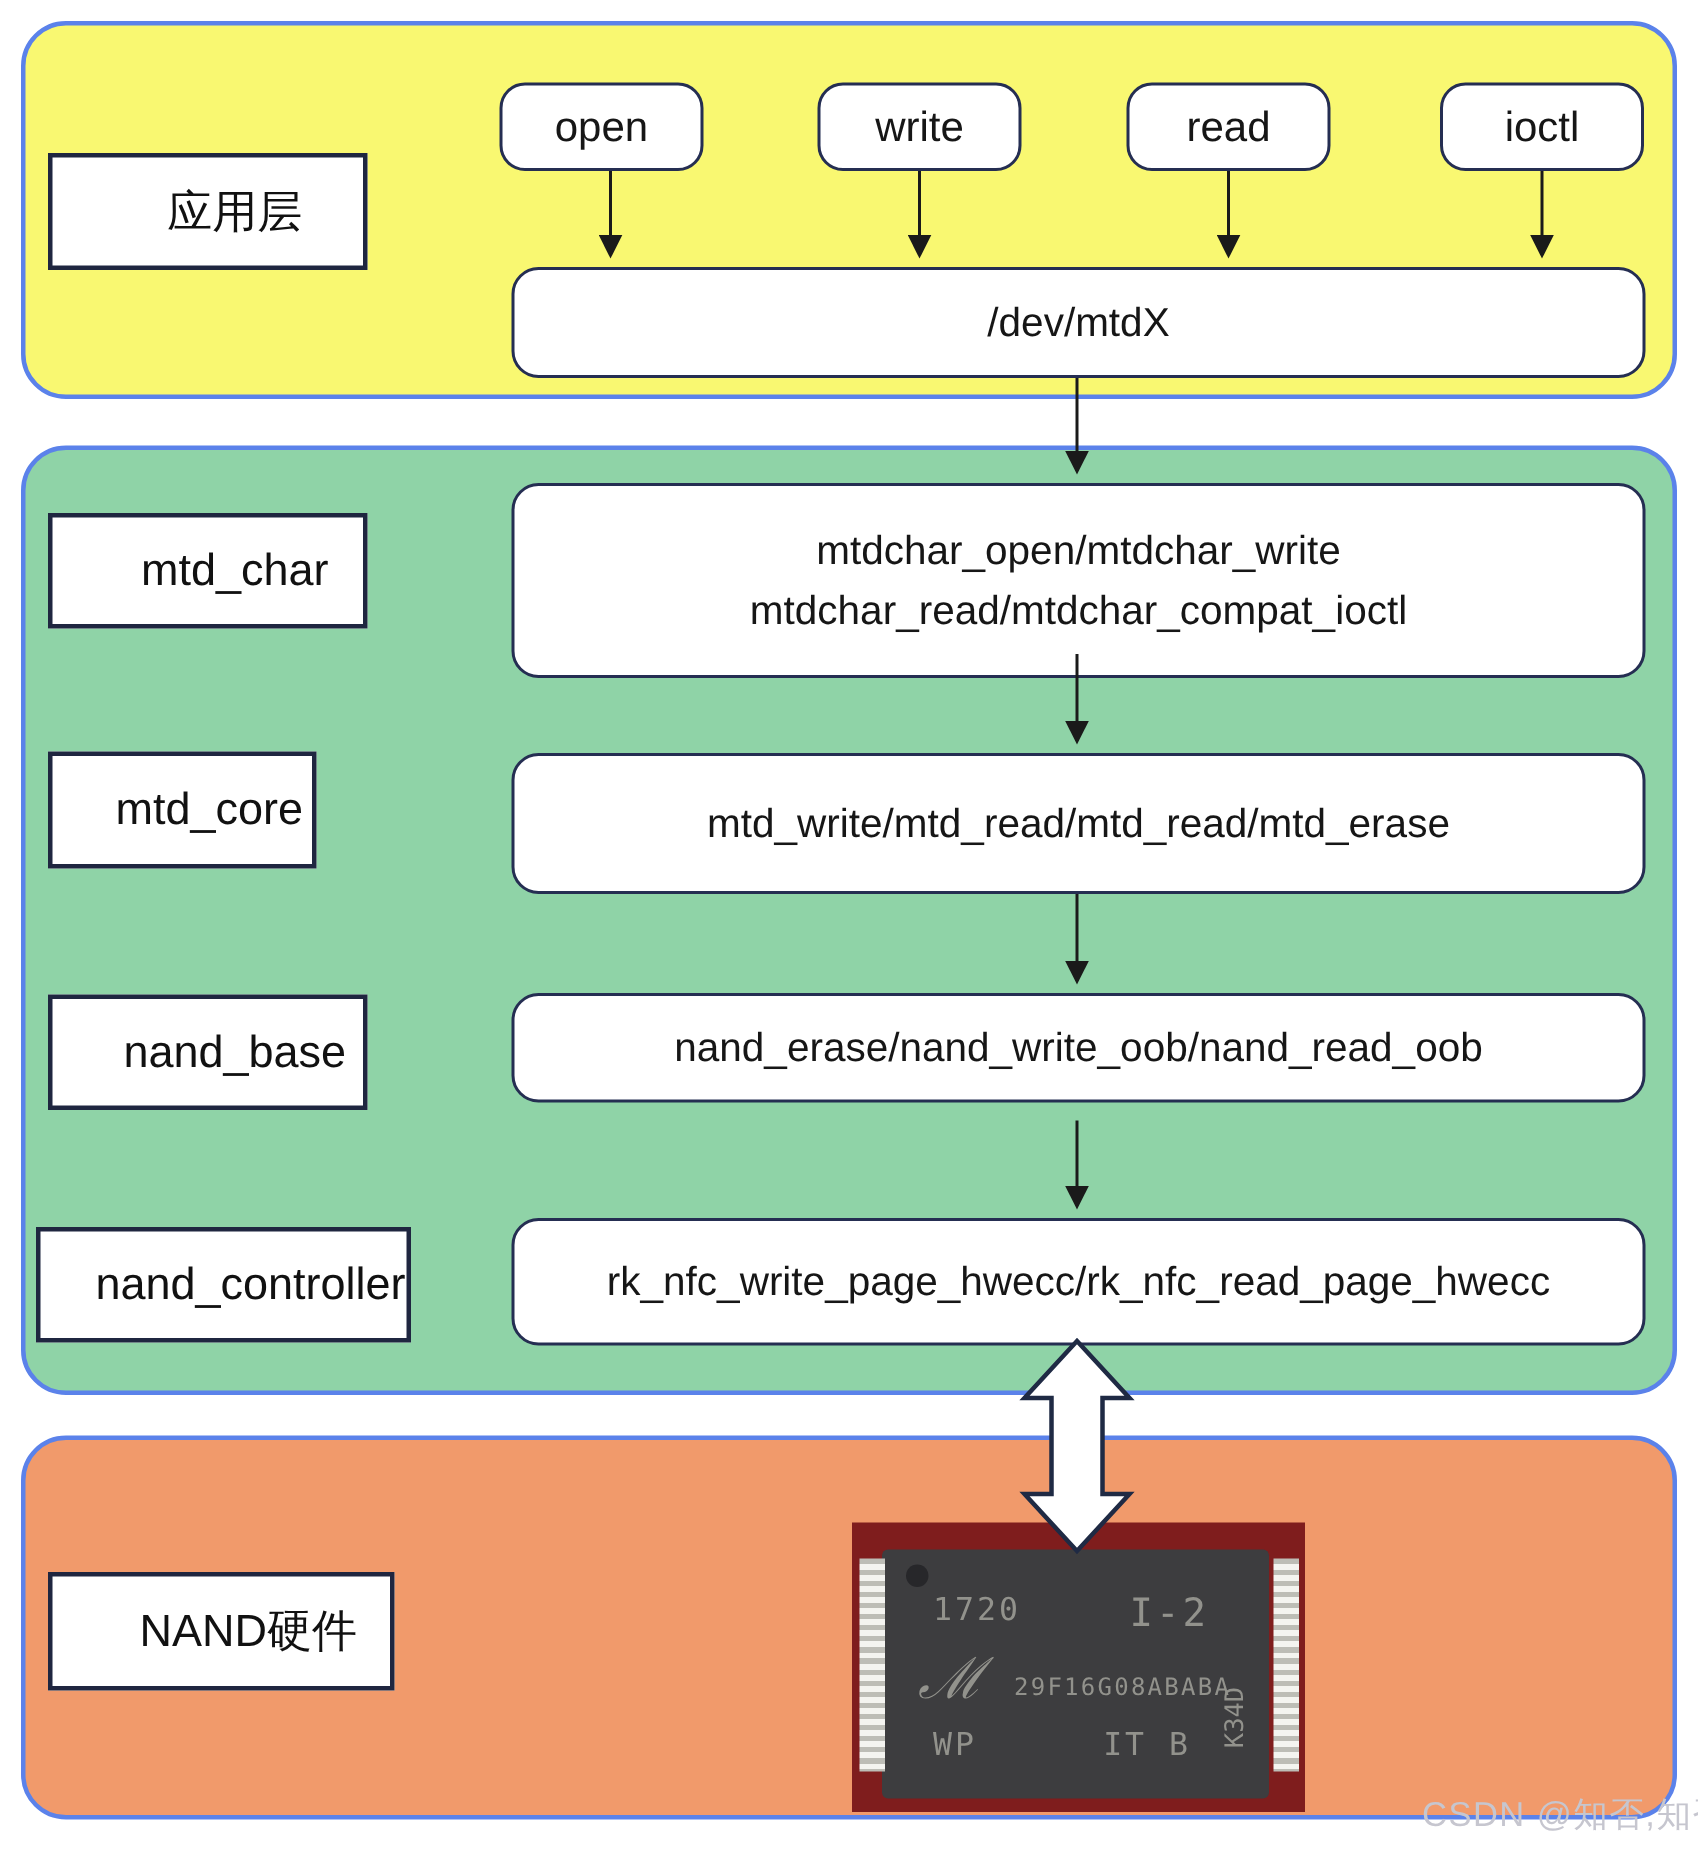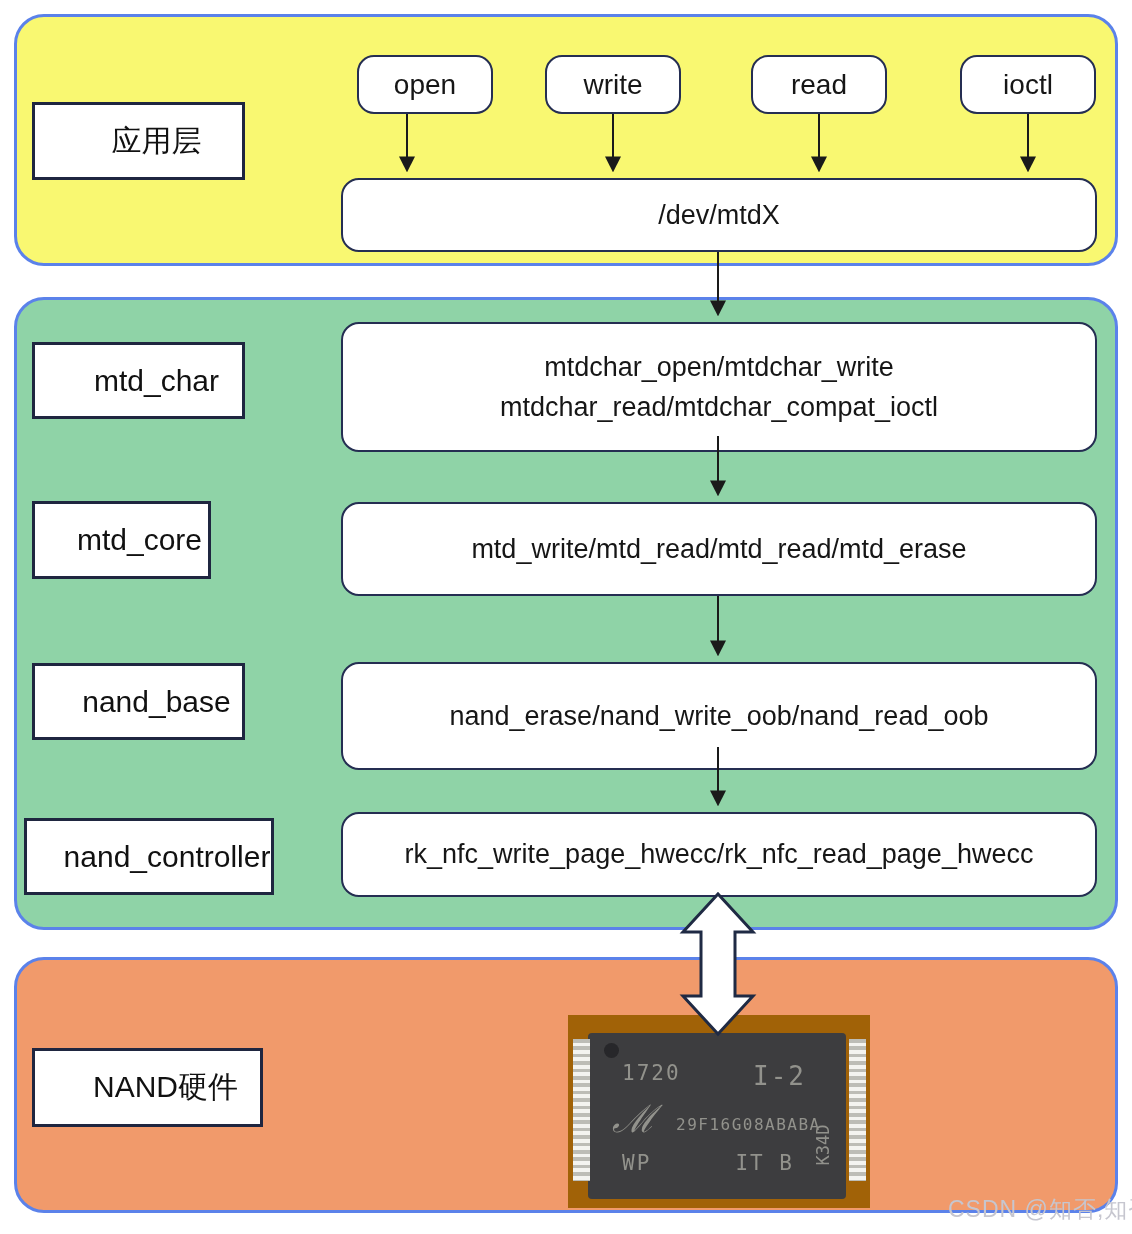--- a/index.html
+++ b/index.html
@@ -22,21 +22,21 @@
     font-size:27px;color:#161616;text-align:center;line-height:1.5;
   }
   .pill{
     position:absolute;top:55px;width:136px;height:59px;background:#ffffff;border:2.5px solid #252e52;
     border-radius:17px;box-sizing:border-box;display:flex;align-items:center;justify-content:center;
     font-size:28px;color:#161616;
   }
   .overlay{position:absolute;left:0;top:0;pointer-events:none;}
 
   
-  .chip-photo{position:absolute;left:568px;top:1015px;width:302px;height:193px;background:#a16207;}
+  .chip-photo{position:absolute;left:568px;top:1015px;width:302px;height:193px;background:#7f1d1d;}
   .chip-body{position:absolute;left:20px;top:18px;width:258px;height:166px;background:#3d3d3f;border-radius:4px;
              font-family:"DejaVu Sans Mono","Liberation Mono",monospace;color:#92928c;}
   .pins{position:absolute;width:17px;top:24px;height:142px;
         background:repeating-linear-gradient(to bottom,#bdbdb6 0 3.5px,#f4f4f0 3.5px 7.4px);}
   .pins-left{left:5px;}
   .pins-right{right:4px;}
   .chip-dot{position:absolute;left:16px;top:10px;width:15px;height:15px;border-radius:50%;background:#27272a;}
   .chip-t{position:absolute;letter-spacing:2px;}
   .t-datecode{left:34px;top:28px;font-size:21px;}
   .t-topright{right:40px;top:28px;font-size:26px;}
@@ -50,21 +50,21 @@
 </style>
 </head>
 <body>
 
 <div class="canvas">
 
   <div class="frame frame-app"></div>
   <div class="label-box" style="left:32px;top:102px;width:213px;height:78px;">
     <span>应用层</span>
   </div>
-  <div class="pill" style="left:357px;text-align:center;">
+  <div class="pill" style="left:333px;text-align:center;">
       <span>open</span>
     </div>
   <div class="pill" style="left:545px;">
       <span>write</span>
     </div>
   <div class="pill" style="left:751px;">
       <span>read</span>
     </div>
   <div class="pill" style="left:960px;">
       <span>ioctl</span>
@@ -87,21 +87,21 @@
   <div class="label-box" style="left:32px;top:501px;width:179px;height:78px;">
     <span>mtd_core</span>
   </div>
   <div class="round-box" style="left:341px;top:502px;width:756px;height:94px;">
     <span>mtd_write/mtd_read/mtd_read/mtd_erase</span>
   </div>
 
   <div class="label-box" style="left:32px;top:663px;width:213px;height:77px;">
     <span>nand_base</span>
   </div>
-  <div class="round-box" style="left:341px;top:662px;width:756px;height:108px;">
+  <div class="round-box" style="left:341px;top:662px;width:756px;height:73px;">
     <span>nand_erase/nand_write_oob/nand_read_oob</span>
   </div>
 
   <div class="label-box" style="left:24px;top:818px;width:250px;height:77px;">
     <span>nand_controller</span>
   </div>
   <div class="round-box" style="left:341px;top:812px;width:756px;height:85px;">
     <span>rk_nfc_write_page_hwecc/rk_nfc_read_page_hwecc</span>
   </div>
 

